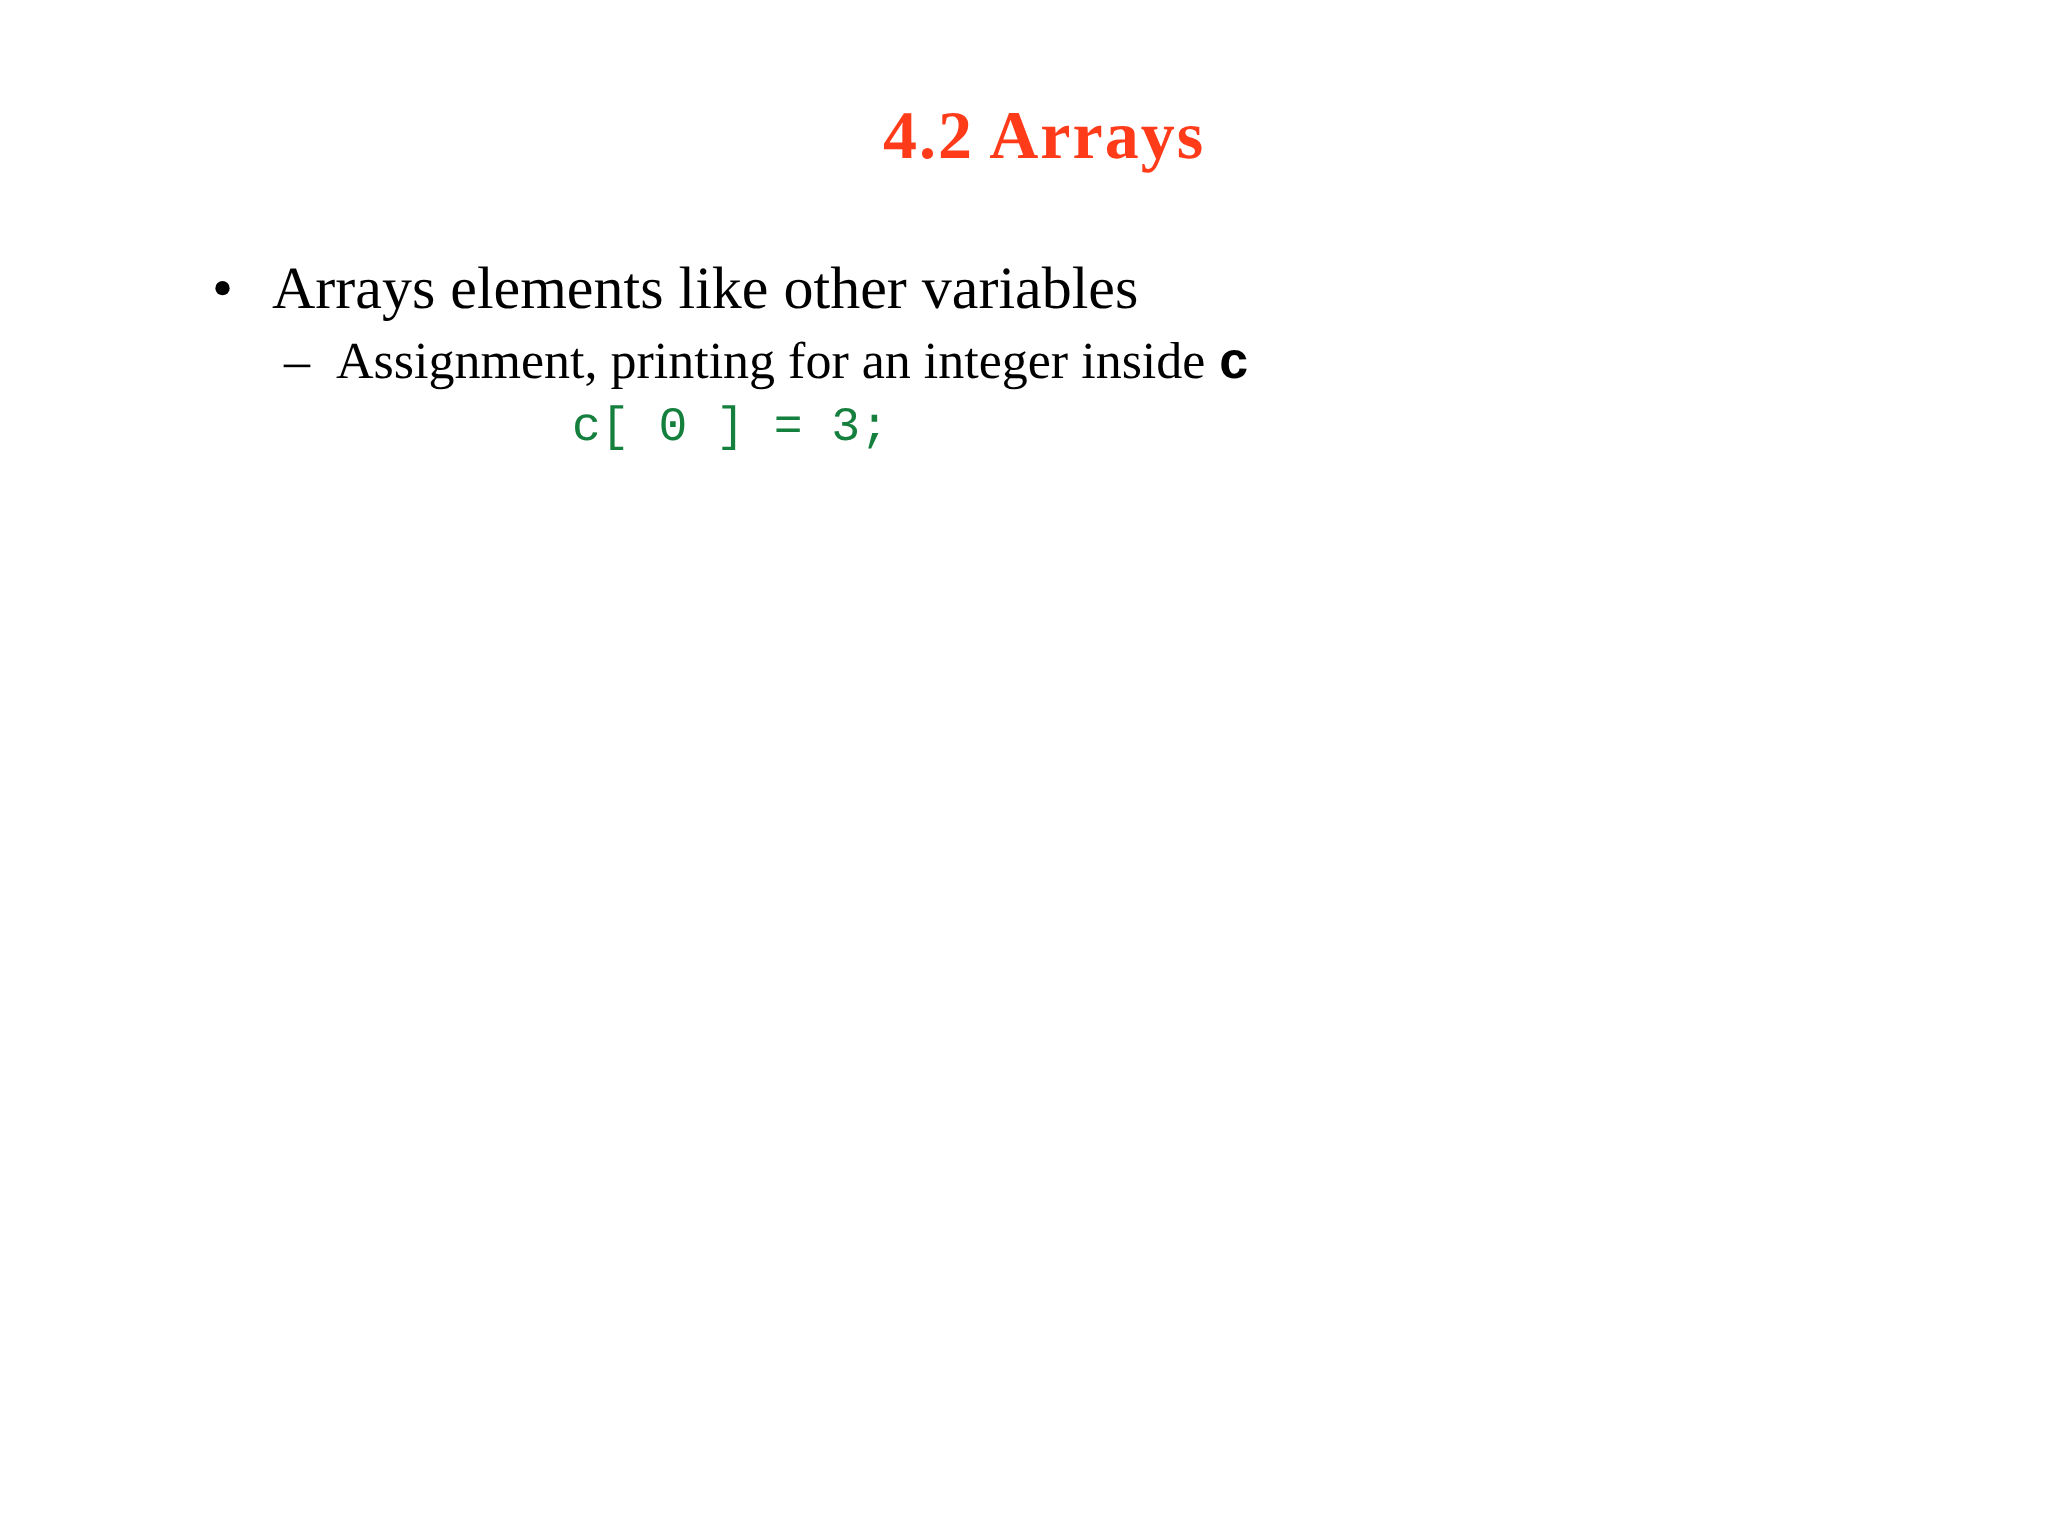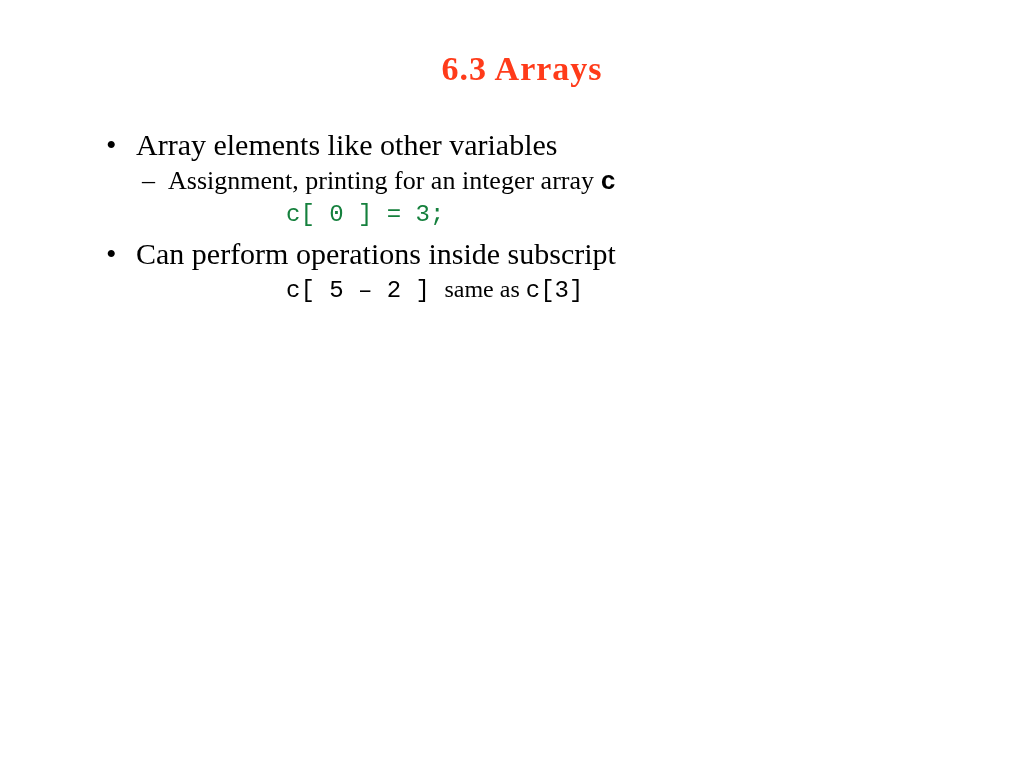--- a/index.html
+++ b/index.html
@@ -76,33 +76,27 @@
     .sub-code-line {
       font-size: 24px;
       margin-left: 150px;
       line-height: 1.35;
       margin-top: 2px;
     }
   </style>
 </head>
 <body>
 
-<h1 class="slide-title">6.3    Arrays</h1>
+<h1 class="slide-title">4.2    Arrays</h1>
 
 <ul class="bullet-list">
   <li class="bullet-item">
-    <span>Array elements like other variables</span>
+    <span>Arrays elements like other variables</span>
     <ul class="sub-list">
       <li class="sub-item">
-        <span>Assignment, printing for an integer array </span><span class="mono bold">c</span>
+        <span>Assignment, printing for an integer inside </span><span class="mono bold">c</span>
       </li>
     </ul>
     <div class="code-block">
       <div>c[ 0 ] =  3;</div>
     </div>
   </li>
-  <li class="bullet-item">
-    <span>Can perform operations inside subscript</span>
-    <div class="sub-code-line">
-      <span class="mono">c[ 5 – 2 ] </span><span>same as </span><span class="mono">c[3]</span>
-    </div>
-  </li>
 </ul>
 
 </body></html>

